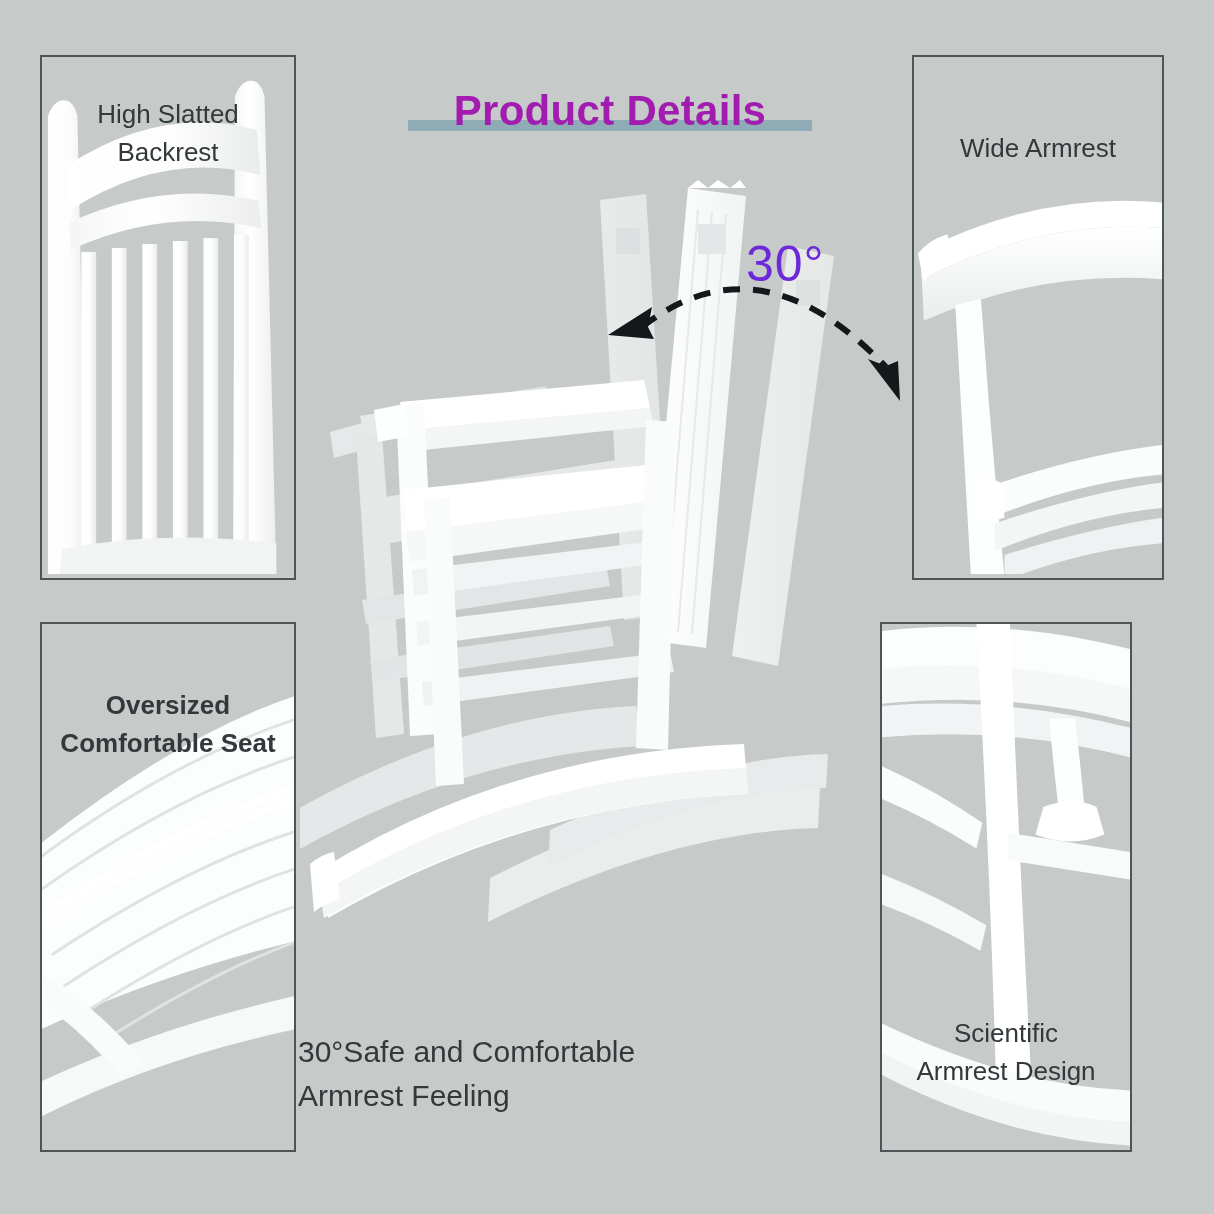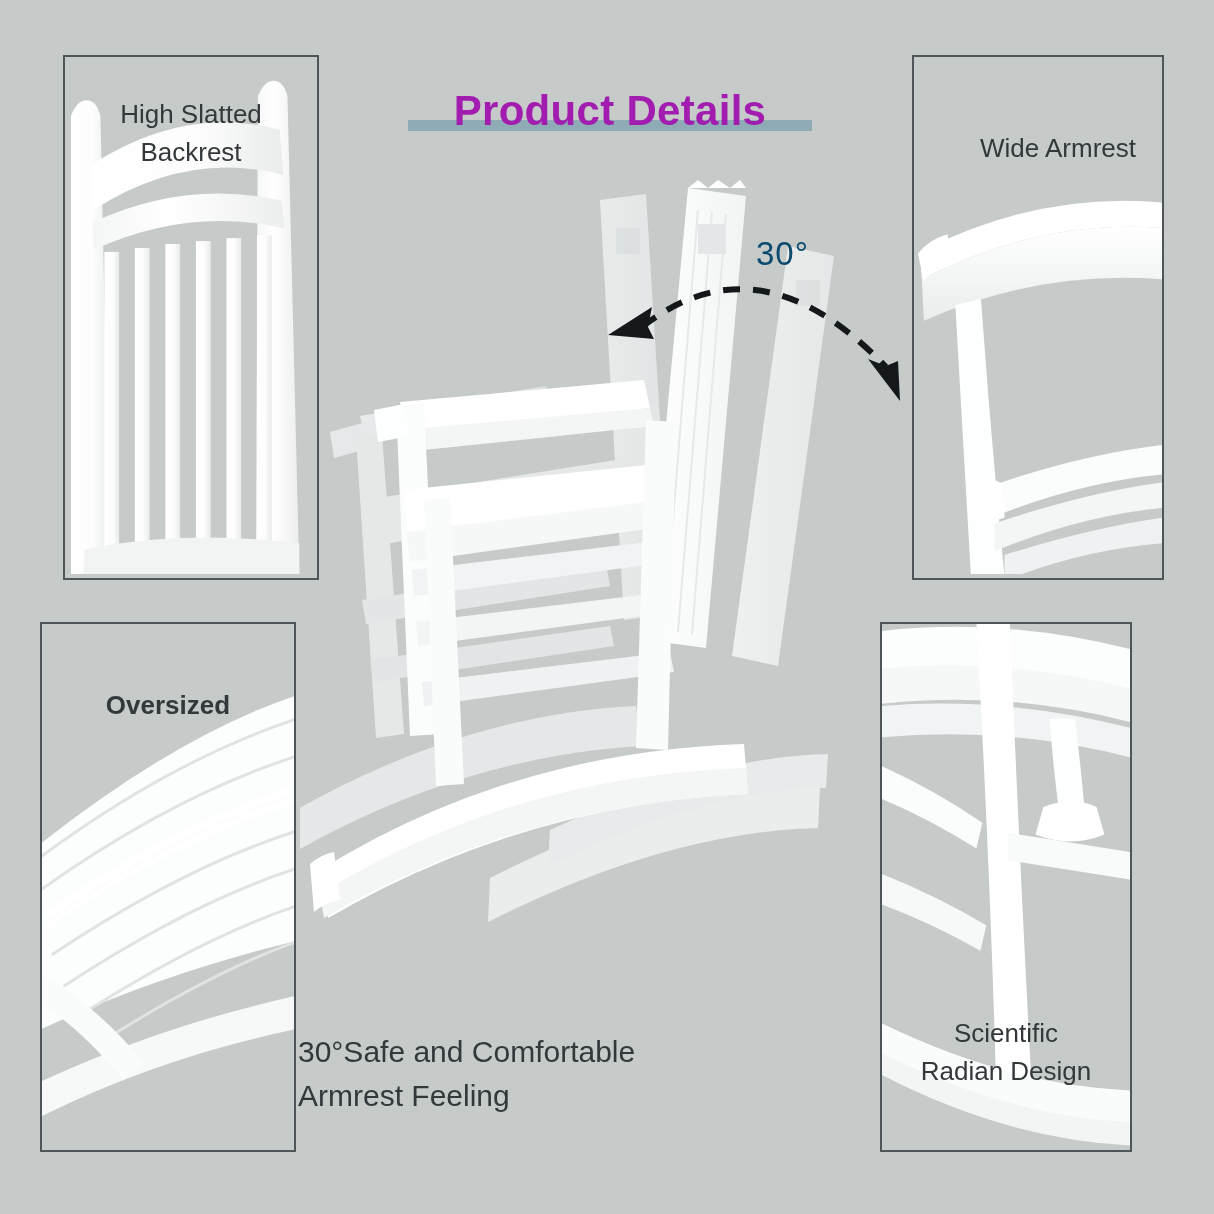--- a/index.html
+++ b/index.html
@@ -48,39 +48,39 @@
   }
 
   
   .panel {
     position: absolute;
     border: 2px solid #4e5558;
     box-sizing: border-box;
     overflow: hidden;
     background: #c6cbca;
   }
-  #panel-backrest   { left: 40px;  top: 55px;   width: 256px; height: 525px; margin-left: 23px; }
+  #panel-backrest   { left: 40px;  top: 55px;   width: 256px; height: 525px; }
   #panel-seat       { left: 40px;  top: 622px;  width: 256px; height: 530px; }
   #panel-armrest    { left: 912px; top: 55px;   width: 252px; height: 525px; }
   #panel-radian     { left: 880px; top: 622px;  width: 252px; height: 530px; }
 
   .panel-label {
     position: absolute;
     left: 0;
     width: 100%;
     text-align: center;
     font-size: 26px;
     line-height: 38px;
     color: #33383b;
     z-index: 5;
     pointer-events: none;
   }
   #label-backrest { top: 38px; }
   #label-seat     { top: 62px; font-weight: bold; }
-  #label-armrest  { top: 72px; margin-left: 20px; }
+  #label-armrest  { top: 72px; }
   #label-radian   { top: 390px; }
 
   .panel-art {
     position: absolute;
     inset: 0;
   }
 
   
   #center-stage {
     position: absolute;
@@ -93,24 +93,24 @@
   
   #angle-annotation {
     position: absolute;
     left: 590px;
     top: 235px;
     width: 330px;
     height: 180px;
   }
   #angle-value {
     position: absolute;
-    left: 166px;
+    left: 156px;
     top: 0px;
-    font-size: 33px;
-    color: #0c4a6e;
+    font-size: 50px;
+    color: #6d28d9;
     letter-spacing: 1px;
     white-space: nowrap;
   }
 
   
   #bottom-caption {
     position: absolute;
     left: 298px;
     top: 1030px;
     width: 600px;
@@ -193,20 +193,21 @@
       </g>
 
       <path d="M-10 300 q140 -96 276 -140 l0 20 q-140 42 -276 140 Z" fill="#ffffff" opacity="0.9"></path>
 
       <path d="M-12 470 q130 -62 278 -94 l0 34 q-150 30 -278 96 Z" fill="#f7f9f8"></path>
 
       <path d="M-8 350 q60 34 112 96 l-22 16 q-50 -60 -104 -90 Z" fill="#fafbfb"></path>
     </svg>
     <div class="panel-label" id="label-seat">
       <span>Oversized</span><br>
+      <span>Comfortable Seat</span>
     </div>
   </div>
 
   <div class="panel" id="panel-armrest">
     <svg class="panel-art" viewBox="0 0 252 525" preserveAspectRatio="none">
       <defs>
         <linearGradient id="ag1" x1="0" y1="0" x2="0" y2="1">
           <stop offset="0" stop-color="#ffffff"></stop>
           <stop offset="1" stop-color="#eaeded"></stop>
         </linearGradient>
@@ -251,21 +252,21 @@
       <path d="M128 212 q64 10 126 20 l0 28 q-62 -10 -126 -20 Z" fill="#f9fbfb"></path>
 
       <path d="M196 96 q6 48 10 94 l-26 2 q-6 -48 -10 -96 Z" fill="#fdfefe"></path>
       <path d="M164 186 q30 -12 54 0 l8 28 q-34 14 -70 0 Z" fill="#ffffff"></path>
 
       <path d="M-12 400 q140 70 266 74 l0 50 q-132 -6 -266 -76 Z" fill="#fafbfb"></path>
       <path d="M-12 430 q140 72 266 76 l0 24 q-132 -6 -266 -78 Z" fill="#f3f5f5"></path>
     </svg>
     <div class="panel-label" id="label-radian">
       <span>Scientific</span><br>
-      <span>Radian Design</span>
+      <span>Armrest Design</span>
     </div>
   </div>
 
   <div id="center-stage">
     <svg width="620" height="840" viewBox="0 0 620 840">
       <defs>
         <linearGradient id="cw" x1="0" y1="0" x2="1" y2="0">
           <stop offset="0" stop-color="#ffffff"></stop>
           <stop offset="1" stop-color="#f2f4f4"></stop>
         </linearGradient>

